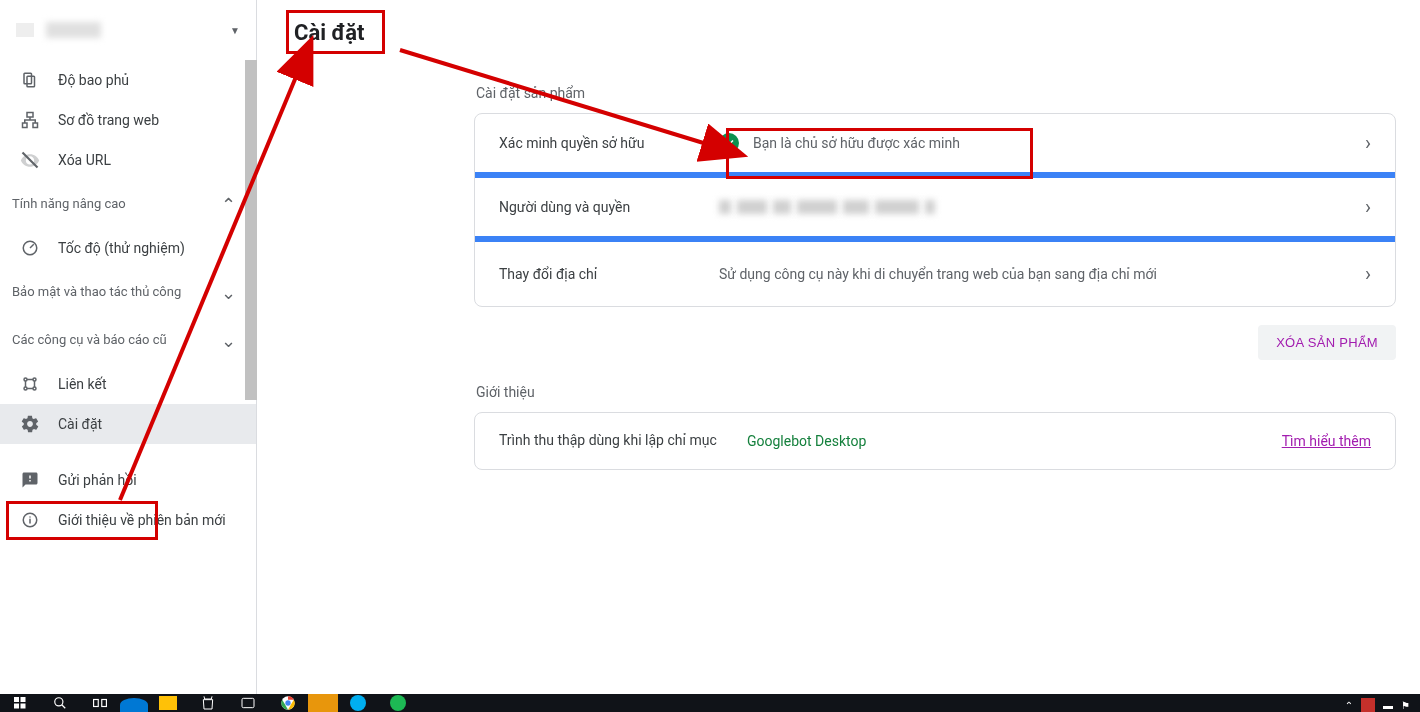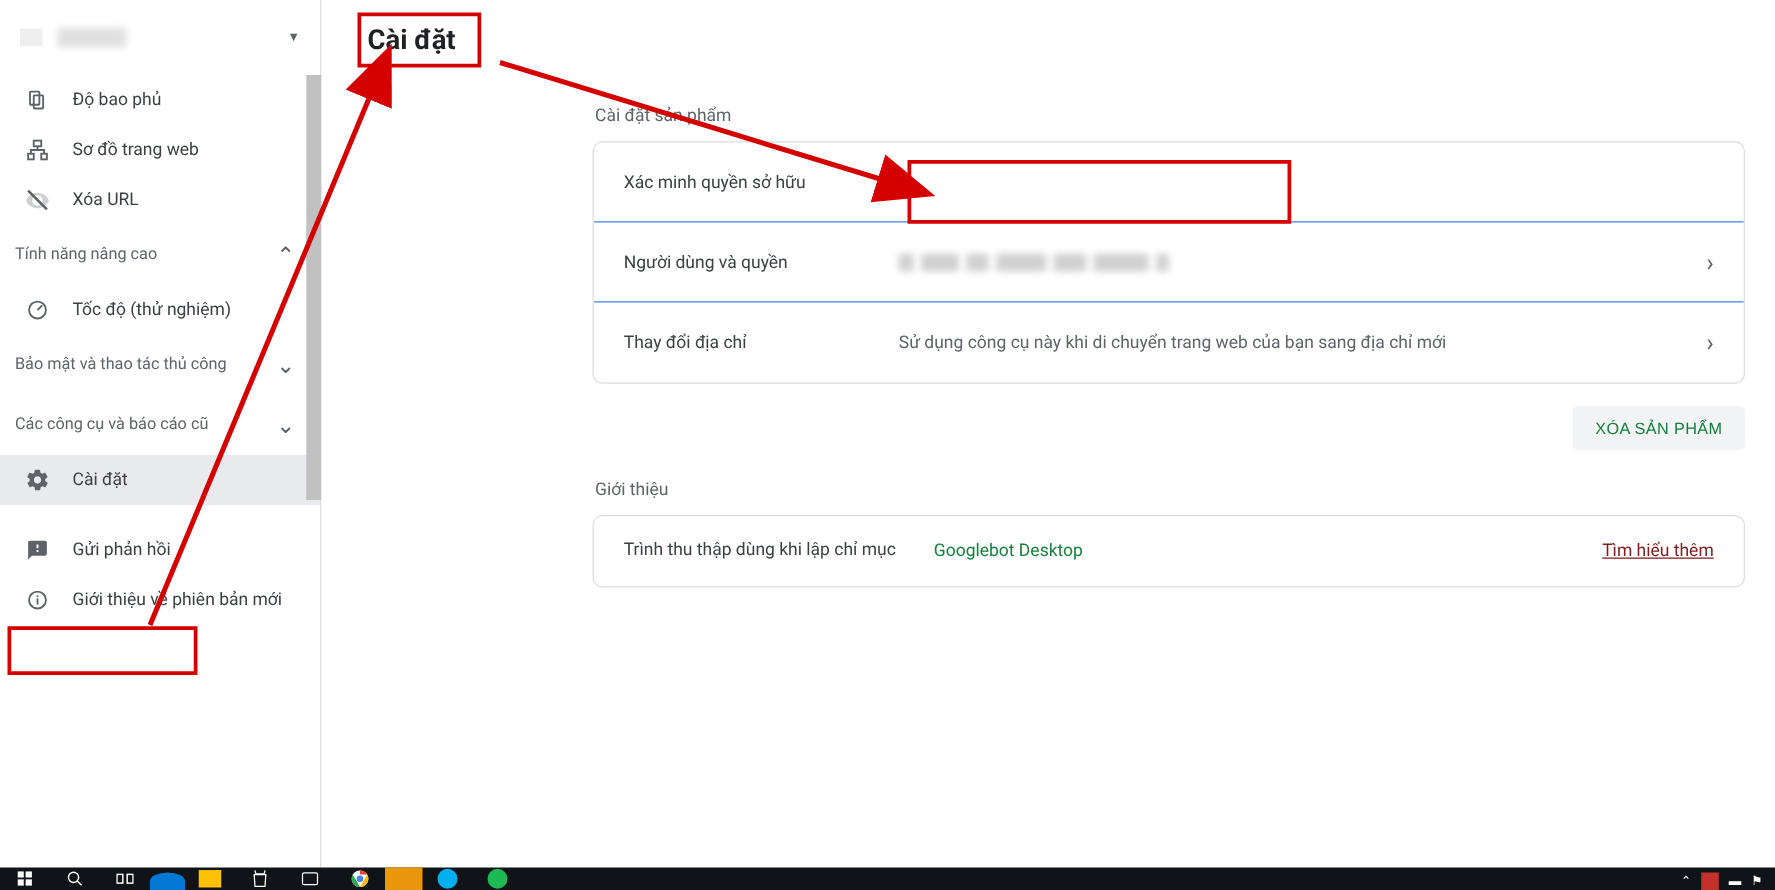--- a/index.html
+++ b/index.html
@@ -25,37 +25,37 @@
 .footer-links span { margin-right: 14px; cursor: pointer; }
 
 
 .main { position: absolute; left: 270px; top: 0; right: 0; height: 694px; background: #fff; }
 .page-title { font-size: 22px; color: #202124; padding: 20px 24px 16px; display: inline-block; }
 
 .content { padding: 0 24px; max-width: 1050px; margin-left: 180px; }
 .section-label { font-size: 14px; color: #5f6368; margin: 24px 0 12px 2px; }
 
 .card { background: #fff; border: 1px solid #dadce0; border-radius: 8px; overflow: hidden; }
-.row { display: flex; align-items: center; min-height: 64px; padding: 16px 24px; border-bottom: 1px solid #3b82f6; cursor: pointer; }
+.row { display: flex; align-items: center; min-height: 64px; padding: 16px 24px; border-bottom: 6px solid #3b82f6; cursor: pointer; }
 .row:last-child { border-bottom: none; }
 .row-title { width: 220px; color: #3c4043; font-size: 14px; flex-shrink: 0; }
 .row-value { flex: 1; display: flex; align-items: center; color: #5f6368; font-size: 14px; }
 .row-chevron { color: #5f6368; font-size: 20px; margin-left: 8px; }
 
 .check-badge { width: 20px; height: 20px; border-radius: 50%; background: #0d904f; display: flex; align-items: center; justify-content: center; margin-right: 14px; flex-shrink: 0; }
 .check-badge svg { width: 12px; height: 12px; }
 
 .blur-users { display: flex; gap: 6px; }
 .blur-users span { background: #d0d0d0; height: 14px; filter: blur(3px); }
 
-.remove-btn { float: right; margin-top: 18px; background: #f1f3f4; border: none; color: #15803d; font-size: 13px; font-weight: 500; padding: 10px 18px; border-radius: 4px; cursor: pointer; letter-spacing: 0.3px; }
+.remove-btn { float: right; margin-top: 18px; background: #f1f3f4; border: none; color: #a21caf; font-size: 13px; font-weight: 500; padding: 10px 18px; border-radius: 4px; cursor: pointer; letter-spacing: 0.3px; }
 
 .crawler-row { display: flex; align-items: center; padding: 18px 24px; }
 .crawler-row .row-title { line-height: 1.4; }
-.crawler-row .link { color: #7f1d1d; text-decoration: underline; cursor: pointer; margin-left: auto; }
+.crawler-row .link { color: #a21caf; text-decoration: underline; cursor: pointer; margin-left: auto; }
 
 
 .anno-box { position: absolute; border: 3px solid #d40000; pointer-events: none; z-index: 100; }
 .arrow-svg { position: absolute; pointer-events: none; z-index: 99; }
 
 
 .taskbar { position: absolute; left: 0; bottom: 0; width: 100%; height: 18px; background: #101318; display: flex; align-items: flex-end; }
 .taskbar .tb { width: 40px; height: 18px; display: flex; align-items: center; justify-content: center; }
 .taskbar .tray { margin-left: auto; display: flex; align-items: center; padding-right: 6px; }
 .taskbar .tray span { color: #fff; font-size: 10px; margin: 0 4px; }
@@ -118,20 +118,32 @@
 
   <div class="section-header">
     <span class="lbl">Bảo mật và thao tác thủ công</span>
     <span class="chev">⌄</span>
   </div>
   <div class="section-header">
     <span class="lbl">Các công cụ và báo cáo cũ</span>
     <span class="chev">⌄</span>
   </div>
 
+  <div class="nav-item">
+    <span class="ic">
+        <svg viewBox="0 0 24 24" width="18" height="18" fill="none" stroke="#5f6368" stroke-width="2">
+          <circle cx="6" cy="6" r="2"></circle>
+          <circle cx="18" cy="6" r="2"></circle>
+          <circle cx="6" cy="18" r="2"></circle>
+          <circle cx="18" cy="18" r="2"></circle>
+          <path d="M6 8v8M18 8v8M8 6h8M8 18h8"></path>
+        </svg>
+      </span>
+    <span class="lbl">Liên kết</span>
+  </div>
   <div class="nav-item active">
     <span class="ic">
         <svg viewBox="0 0 24 24" width="20" height="20" fill="#5f6368">
           <path d="M19.4 13c0-.3.1-.7.1-1s0-.7-.1-1l2.1-1.6c.2-.1.2-.4.1-.6l-2-3.5c-.1-.2-.4-.3-.6-.2l-2.5 1c-.5-.4-1.1-.7-1.7-1l-.4-2.6c0-.2-.2-.4-.5-.4h-4c-.2 0-.4.2-.5.4l-.4 2.6c-.6.2-1.2.6-1.7 1l-2.5-1c-.2-.1-.5 0-.6.2l-2 3.5c-.1.2-.1.5.1.6L4.6 11c0 .3-.1.7-.1 1s0 .7.1 1l-2.1 1.6c-.2.1-.2.4-.1.6l2 3.5c.1.2.4.3.6.2l2.5-1c.5.4 1.1.7 1.7 1l.4 2.6c0 .2.2.4.5.4h4c.2 0 .4-.2.5-.4l.4-2.6c.6-.2 1.2-.6 1.7-1l2.5 1c.2.1.5 0 .6-.2l2-3.5c.1-.2.1-.5-.1-.6L19.4 13zM12 15.5c-1.9 0-3.5-1.6-3.5-3.5s1.6-3.5 3.5-3.5 3.5 1.6 3.5 3.5-1.6 3.5-3.5 3.5z"></path>
         </svg>
       </span>
     <span class="lbl">Cài đặt</span>
   </div>
 
   <div style="height:16px"></div>
@@ -157,20 +169,28 @@
 <div class="sidebar-scroll-thumb" style="left:245px;"></div>
 
 <div class="main">
   <h1 class="page-title">Cài đặt</h1>
 
   <div class="content">
     <div class="section-label">Cài đặt sản phẩm</div>
     <div class="card">
       <div class="row">
         <div class="row-title">Xác minh quyền sở hữu</div>
+        <div class="row-value">
+          <span class="check-badge">
+              <svg viewBox="0 0 24 24" fill="none" stroke="#fff" stroke-width="3">
+                <path d="M5 12l5 5L20 7"></path>
+              </svg>
+            </span>
+          <span>Bạn là chủ sở hữu được xác minh</span>
+        </div>
         <span class="row-chevron">›</span>
       </div>
       <div class="row">
         <div class="row-title">Người dùng và quyền</div>
         <div class="row-value">
           <div class="blur-users">
               <span style="width:12px"></span>
               <span style="width:30px"></span>
               <span style="width:18px"></span>
               <span style="width:40px"></span>

